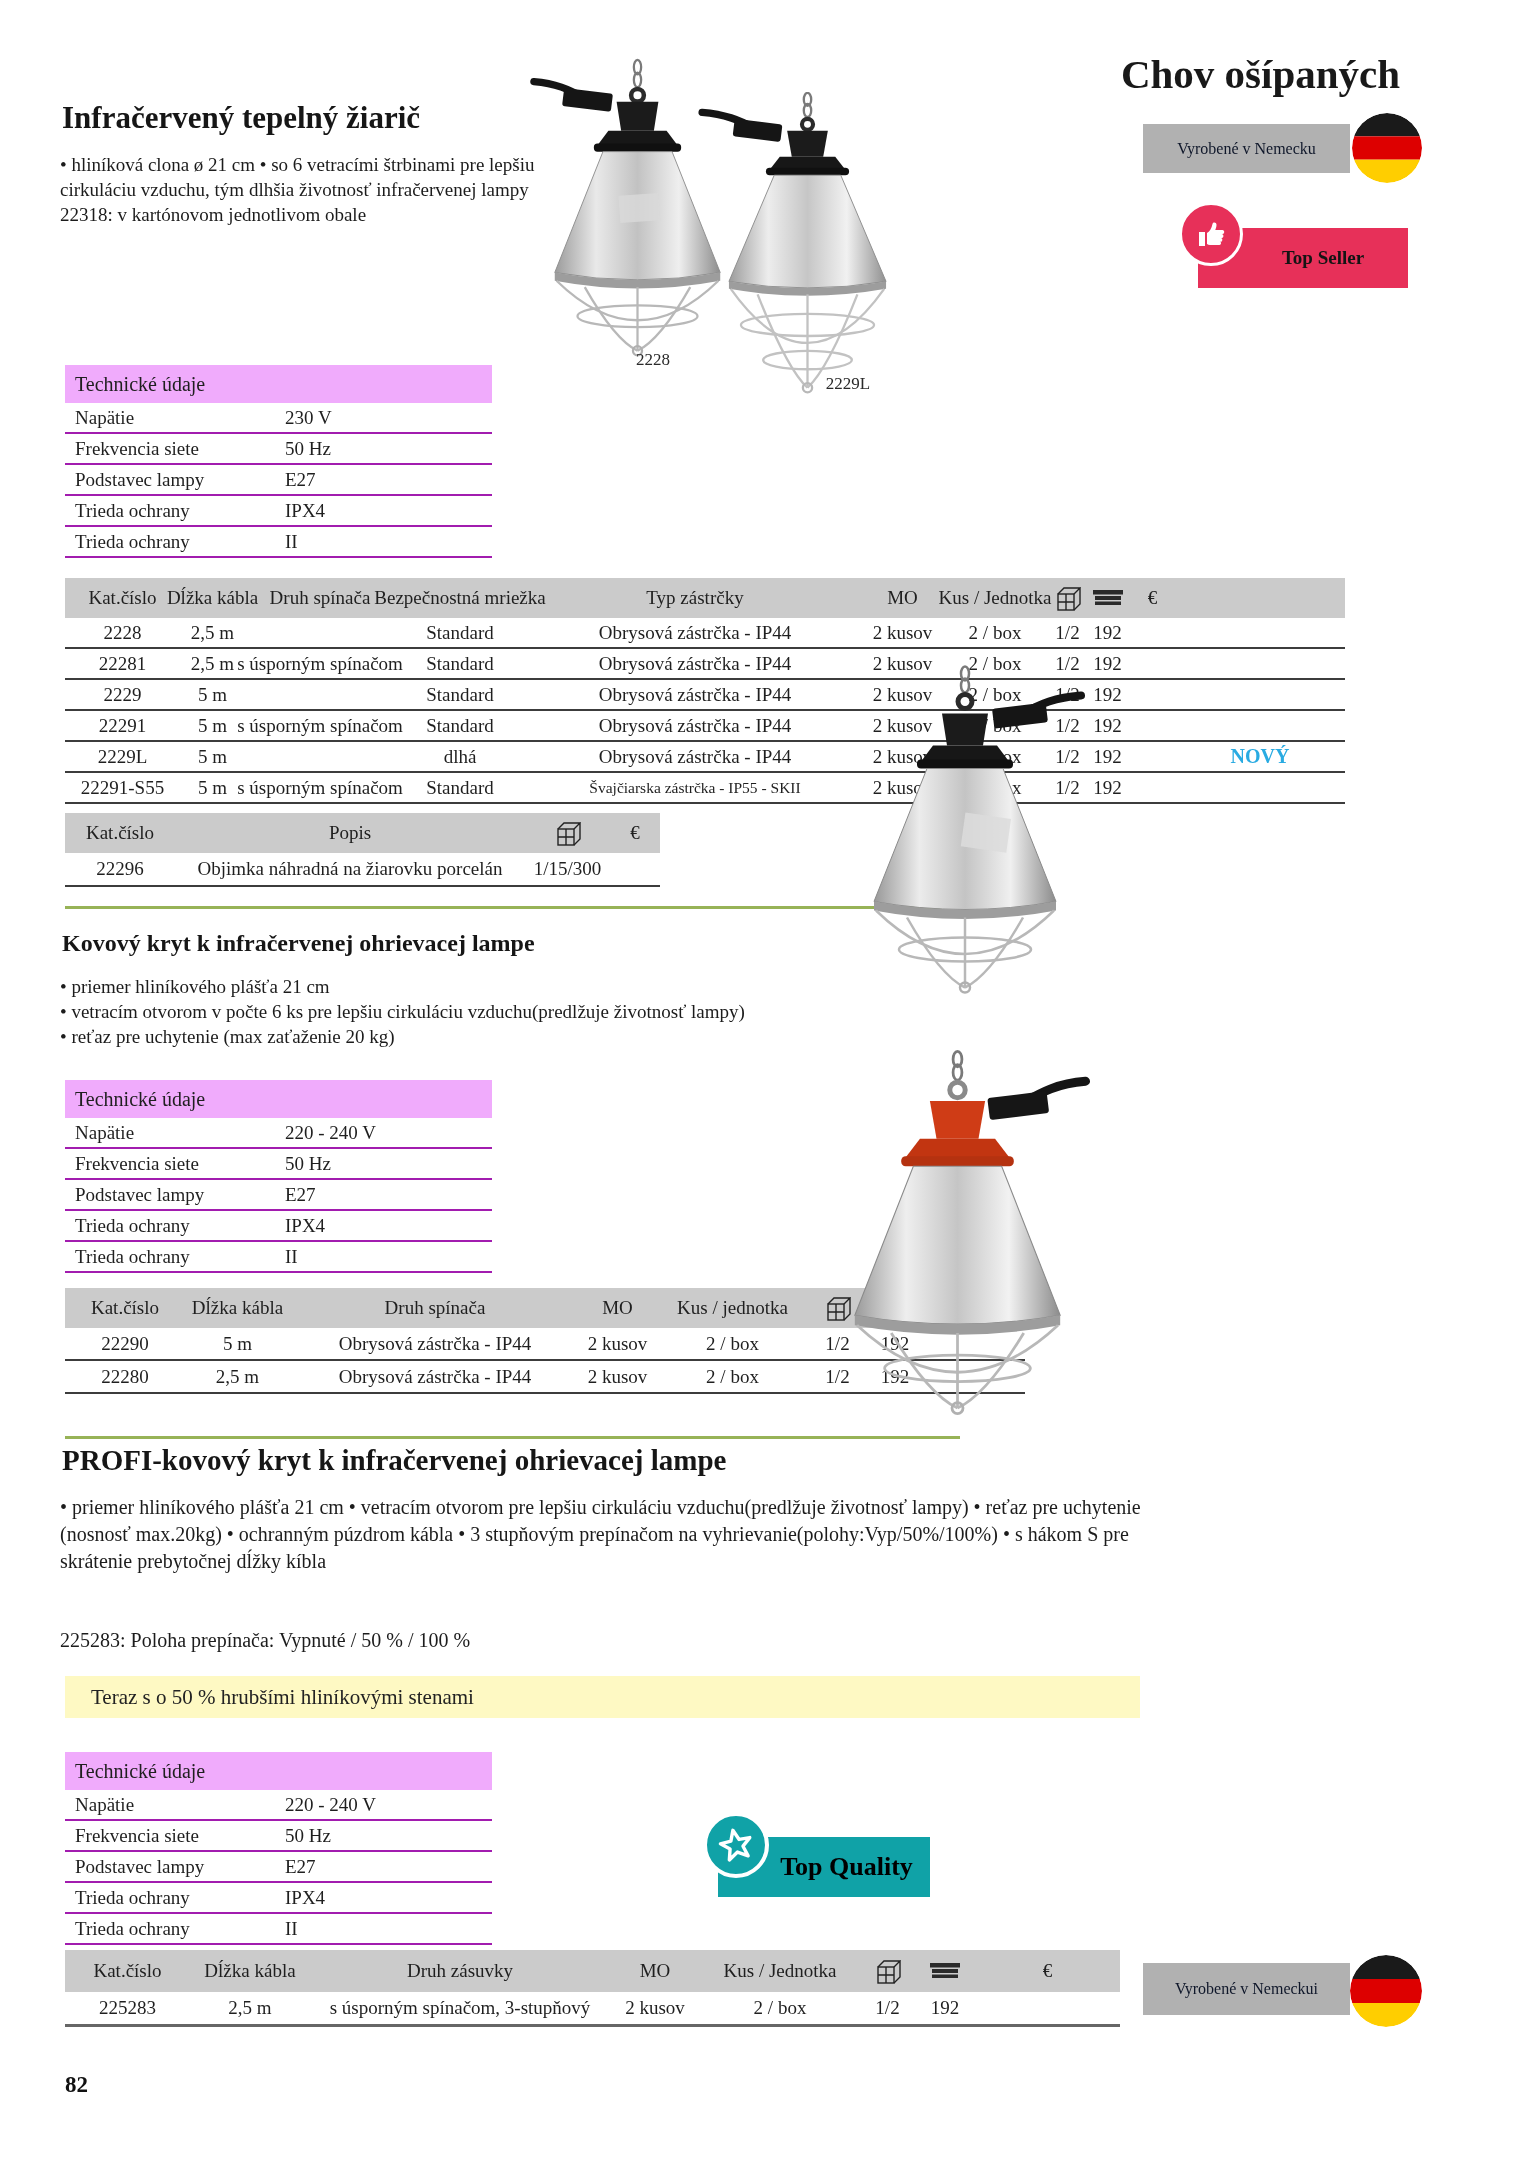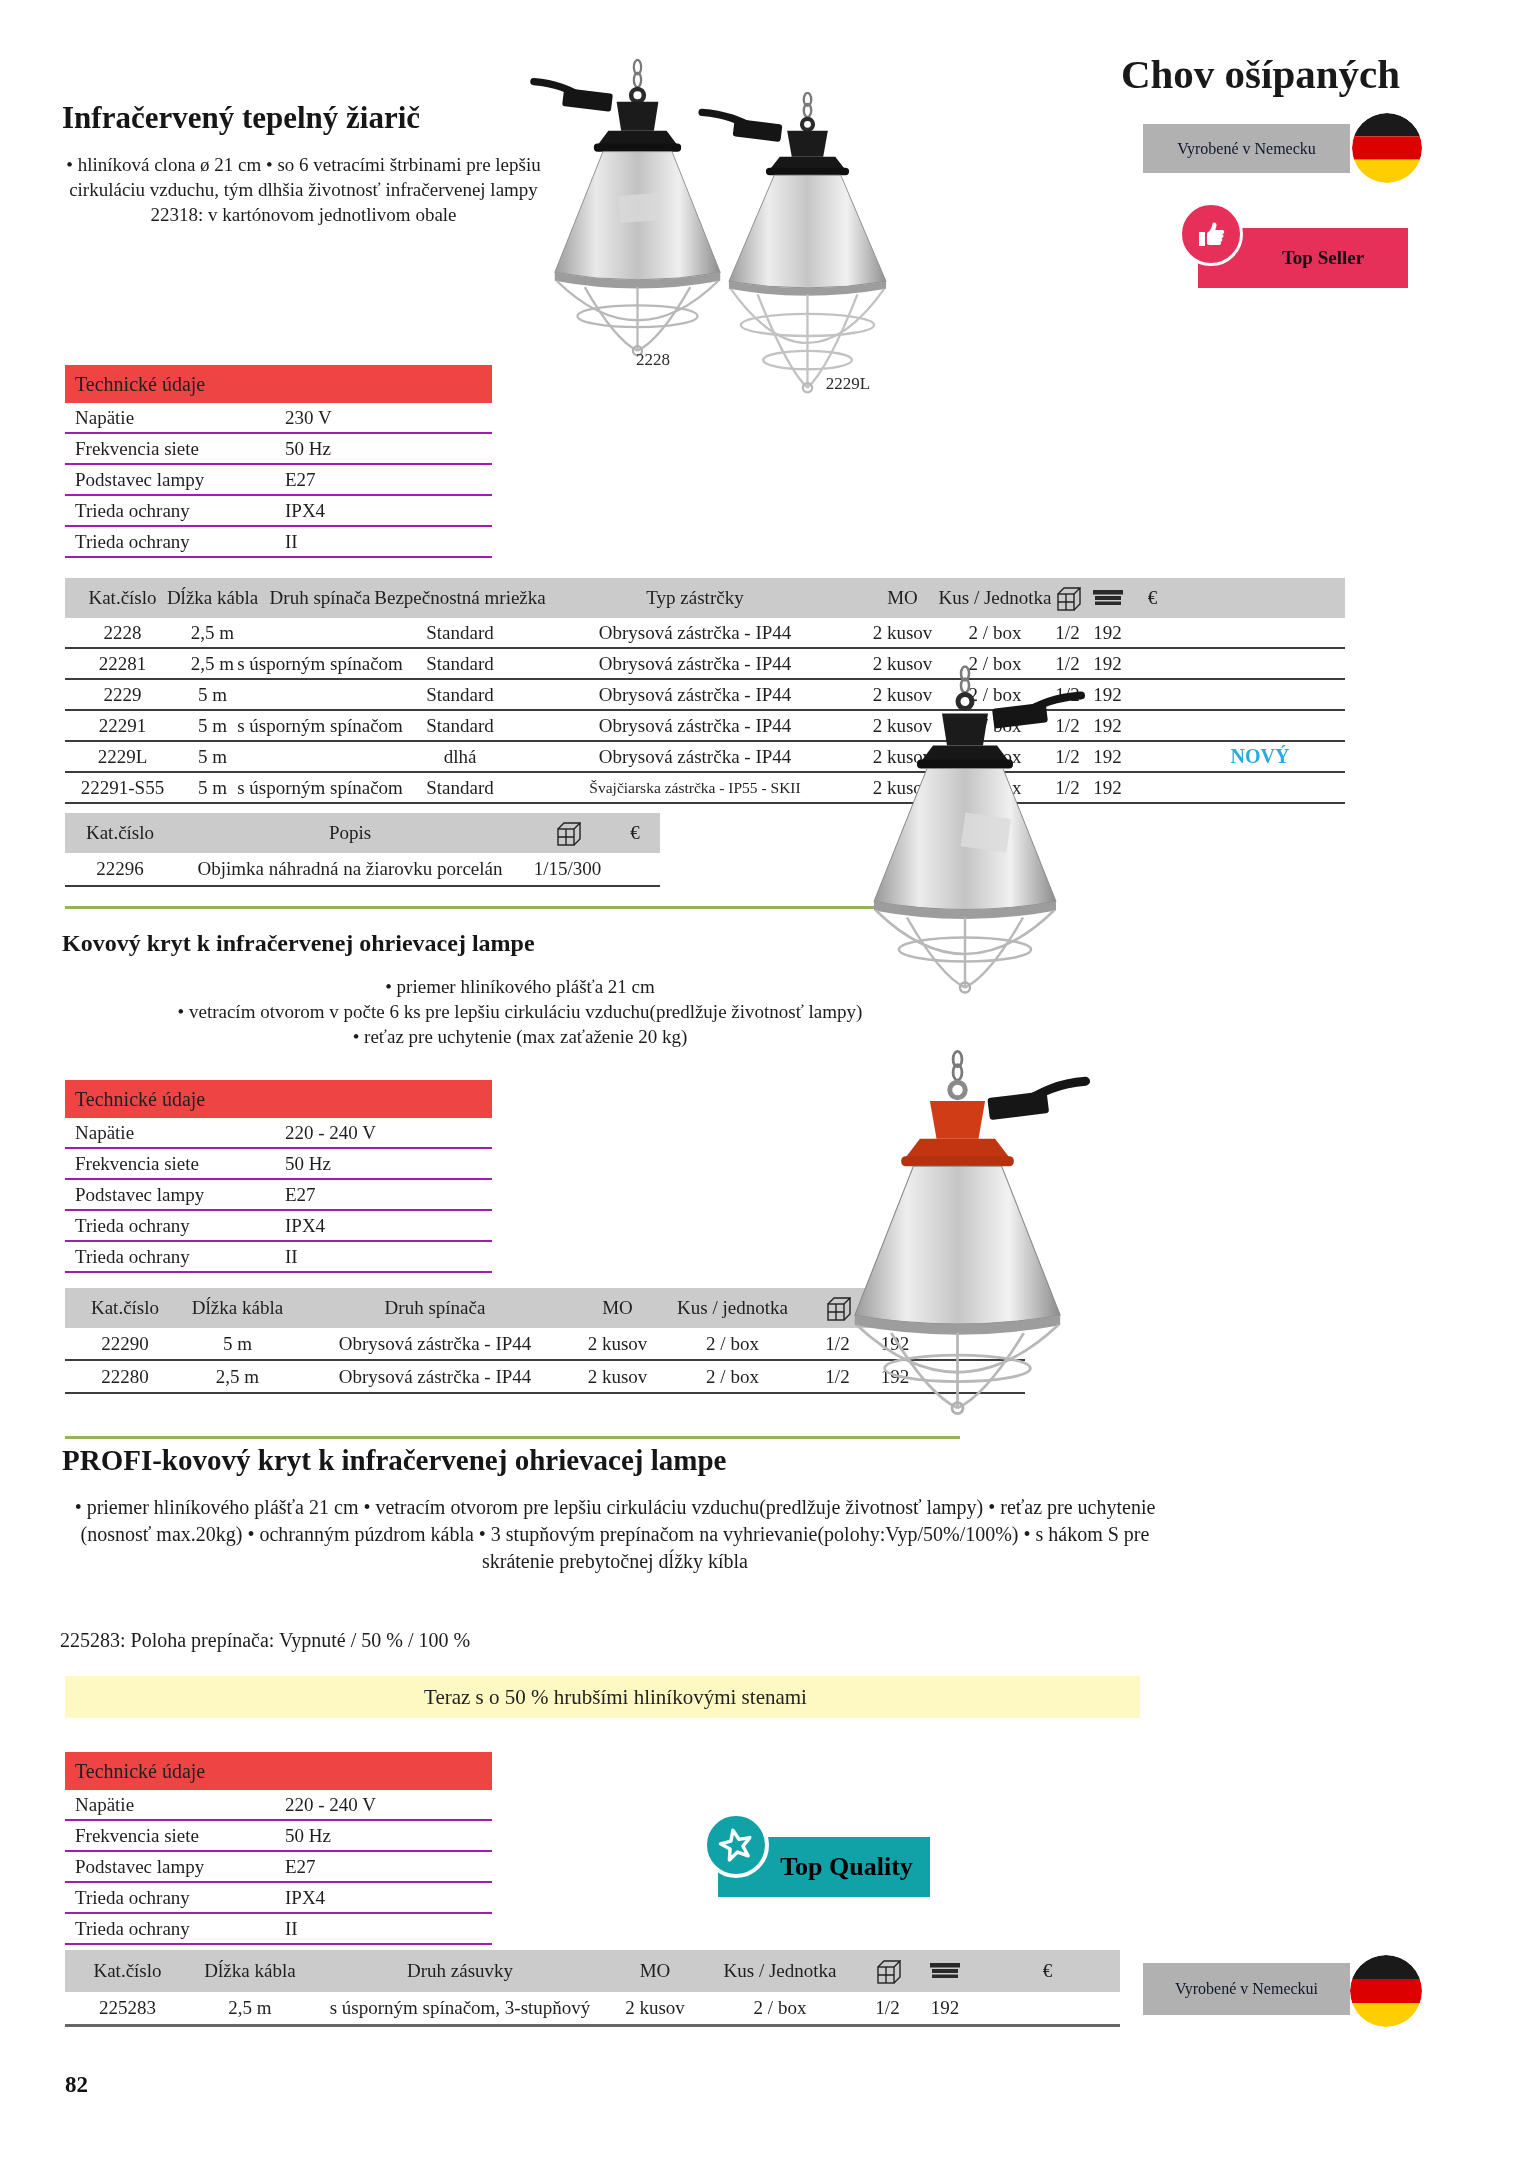--- a/index.html
+++ b/index.html
@@ -1,35 +1,35 @@
 <!DOCTYPE html>
 <html><head>
 <meta charset="utf-8">
 <style>
   html,body{margin:0;padding:0;background:#ffffff;}
   .page{position:relative;width:1529px;height:2160px;background:#ffffff;overflow:hidden;
         font-family:"Liberation Serif","DejaVu Serif",serif;color:#1f1f1f;}
-  .abs{position:absolute;text-align:center;}
+  .abs{position:absolute;}
 
   
   .s-title{font-weight:bold;color:#161616;}
   .body-text{font-size:19px;line-height:25px;color:#1c1c1c;}
   .body-text p{margin:0;}
   .chov{font-size:41px;font-weight:bold;text-align:right;color:#191919;}
 
   
   .gray-badge{background:#b1b1b1;color:#0f172a;font-size:16px;text-align:center;}
   .flag-circle{border-radius:50%;overflow:hidden;}
   .pink-rect{background:#e73059;color:#141414;font-weight:bold;font-size:19px;text-align:center;}
   .teal-rect{background:#10a2a7;color:#000000;font-weight:bold;font-size:26px;text-align:center;}
   .round-badge{border-radius:50%;display:flex;align-items:center;justify-content:center;}
 
   
   .ttable{position:absolute;width:427px;font-size:19px;}
-  .ttable .th{background:#ef4444;height:38px;line-height:38px;padding-left:10px;font-size:20px;}
+  .ttable .th{background:#f0abfc;height:38px;line-height:38px;padding-left:10px;font-size:20px;}
   .ttable .tr{display:flex;height:29px;line-height:29px;border-bottom:2px solid #a21caf;}
   .ttable .lbl{padding-left:10px;width:210px;}
   .ttable .val{flex:1;}
 
   
   .ptable{position:absolute;font-size:19px;}
   .ptable .hd{display:grid;background:#cbcbcb;align-items:center;height:40px;font-size:19px;}
   .ptable .rw{display:grid;align-items:center;border-bottom:2px solid #3c3c3c;}
   .ptable .hd > div,.ptable .rw > div{text-align:center;white-space:nowrap;justify-self:center;}
   #table1 .hd,#table1 .rw{grid-template-columns:115px 65px 150px 130px 340px 75px 110px 35px 45px 45px 1fr;}

